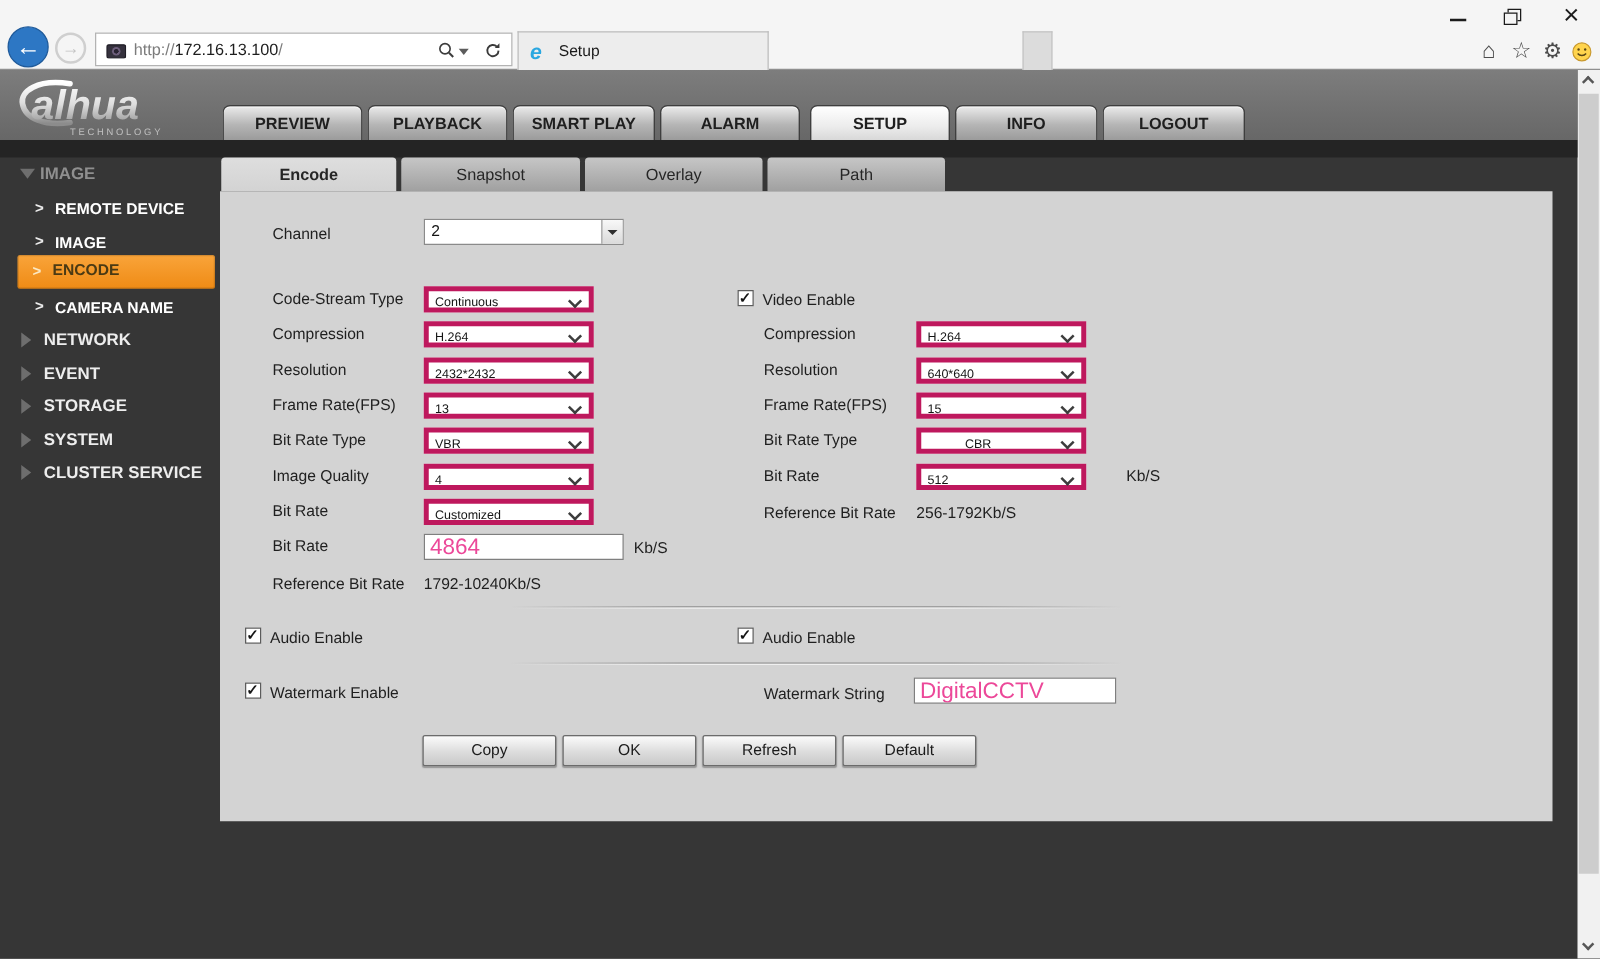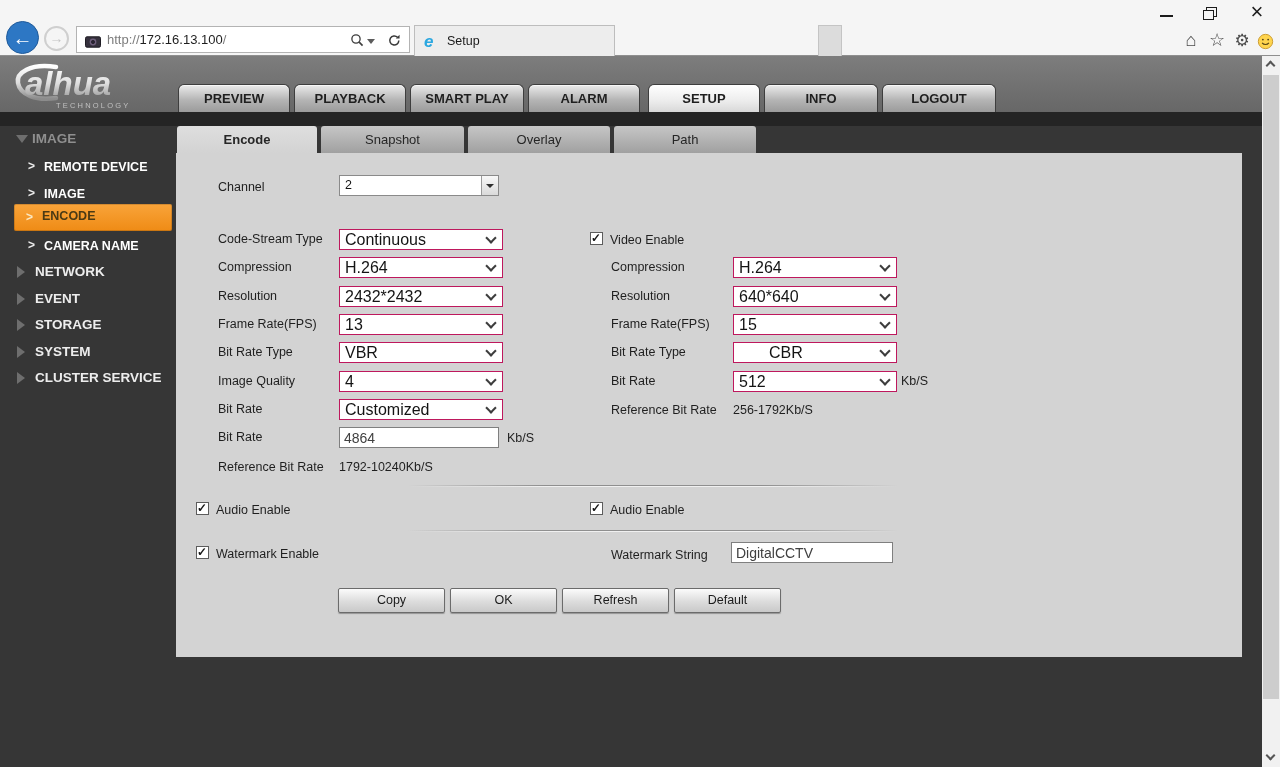--- a/index.html
+++ b/index.html
@@ -76,27 +76,27 @@
   .side-selected { position:absolute; left:14px; top:204px; width:158px; height:27px; border-radius:2px;
                    background:linear-gradient(#f9a43a,#ef8b15); box-shadow:inset 0 0 0 1px rgba(0,0,0,.15); cursor:pointer; }
   .side-selected .gt { left:12px; top:5px; color:#fbe9c4; }
   .side-selected .side-sel-label { position:absolute; left:28px; top:5px; font-size:12.5px; font-weight:bold; color:#4a3a14; }
 
   
   .panel { position:absolute; left:176px; top:153px; width:1066px; height:504px; background:#d3d3d3; }
   .lbl { position:absolute; font-size:12.5px; color:#1f1f1f; height:17px; line-height:17px; white-space:nowrap; }
   .val { position:absolute; font-size:12.5px; color:#1f1f1f; height:17px; line-height:17px; white-space:nowrap; }
   .sechdr { position:absolute; height:21px; background:#c1c1c1; font-size:12.5px; font-weight:bold; color:#262626; line-height:21px; padding-left:9px; }
-  .sel { position:absolute; width:164px; height:21px; background:#fff; border:1px solid #be185d; font-size:16px; color:#141414;
+  .sel { position:absolute; width:136px; height:21px; background:#fff; border:4px solid #be185d; font-size:10px; color:#141414;
          line-height:19px; padding-left:5px; cursor:pointer; }
   .sel .chev { position:absolute; right:7px; top:4px; width:8px; height:8px; border-right:2px solid #3d3d3d; border-bottom:2px solid #3d3d3d; transform:rotate(45deg); }
   .combo { position:absolute; width:160px; height:21px; background:#fff; border:1px solid #8a8a8a; font-size:12.5px; color:#141414; line-height:19px; padding-left:5px; cursor:pointer; }
   .combo .dbtn { position:absolute; right:0; top:0; width:17px; height:19px; background:linear-gradient(#f8f8f8,#dadada); border-left:1px solid #9a9a9a; }
   .combo .dbtn::after { content:""; position:absolute; left:4px; top:8px; width:0; height:0; border-left:4px solid transparent; border-right:4px solid transparent; border-top:4px solid #2e2e2e; }
-  .txt { position:absolute; width:160px; height:21px; background:#fff; border:1px solid #7f7f7f; font-size:14px; color:#404040; padding:0 4px; font-family:"Liberation Sans",sans-serif; }
+  .txt { position:absolute; width:160px; height:21px; background:#fff; border:1px solid #7f7f7f; font-size:18px; color:#ec4899; padding:0 4px; font-family:"Liberation Sans",sans-serif; }
   .cb { position:absolute; width:13px; height:13px; background:#fff; border:1px solid #5c5c5c; cursor:pointer; }
   .cb.checked::after { content:"✓"; position:absolute; left:0; top:-2px; font-size:12px; font-weight:bold; color:#151515; }
   .divider { position:absolute; width:490px; height:2px; }
   .divider .d1 { height:1px; background:linear-gradient(to right, rgba(143,143,143,0), #8f8f8f 28%, #8f8f8f 72%, rgba(143,143,143,0)); }
   .divider .d2 { height:1px; background:linear-gradient(to right, rgba(242,242,242,0), #f0f0f0 28%, #f0f0f0 72%, rgba(242,242,242,0)); }
   .btn { position:absolute; width:107px; height:25px; border:1px solid #6b6b6b; border-radius:2px;
          background:linear-gradient(#fbfbfb,#dcdcdc 55%,#c9c9c9); box-shadow:0 1px 1px rgba(0,0,0,.3);
          font-size:12.5px; color:#1b1b1b; text-align:center; line-height:23px; cursor:pointer; }
 </style>
 </head>

